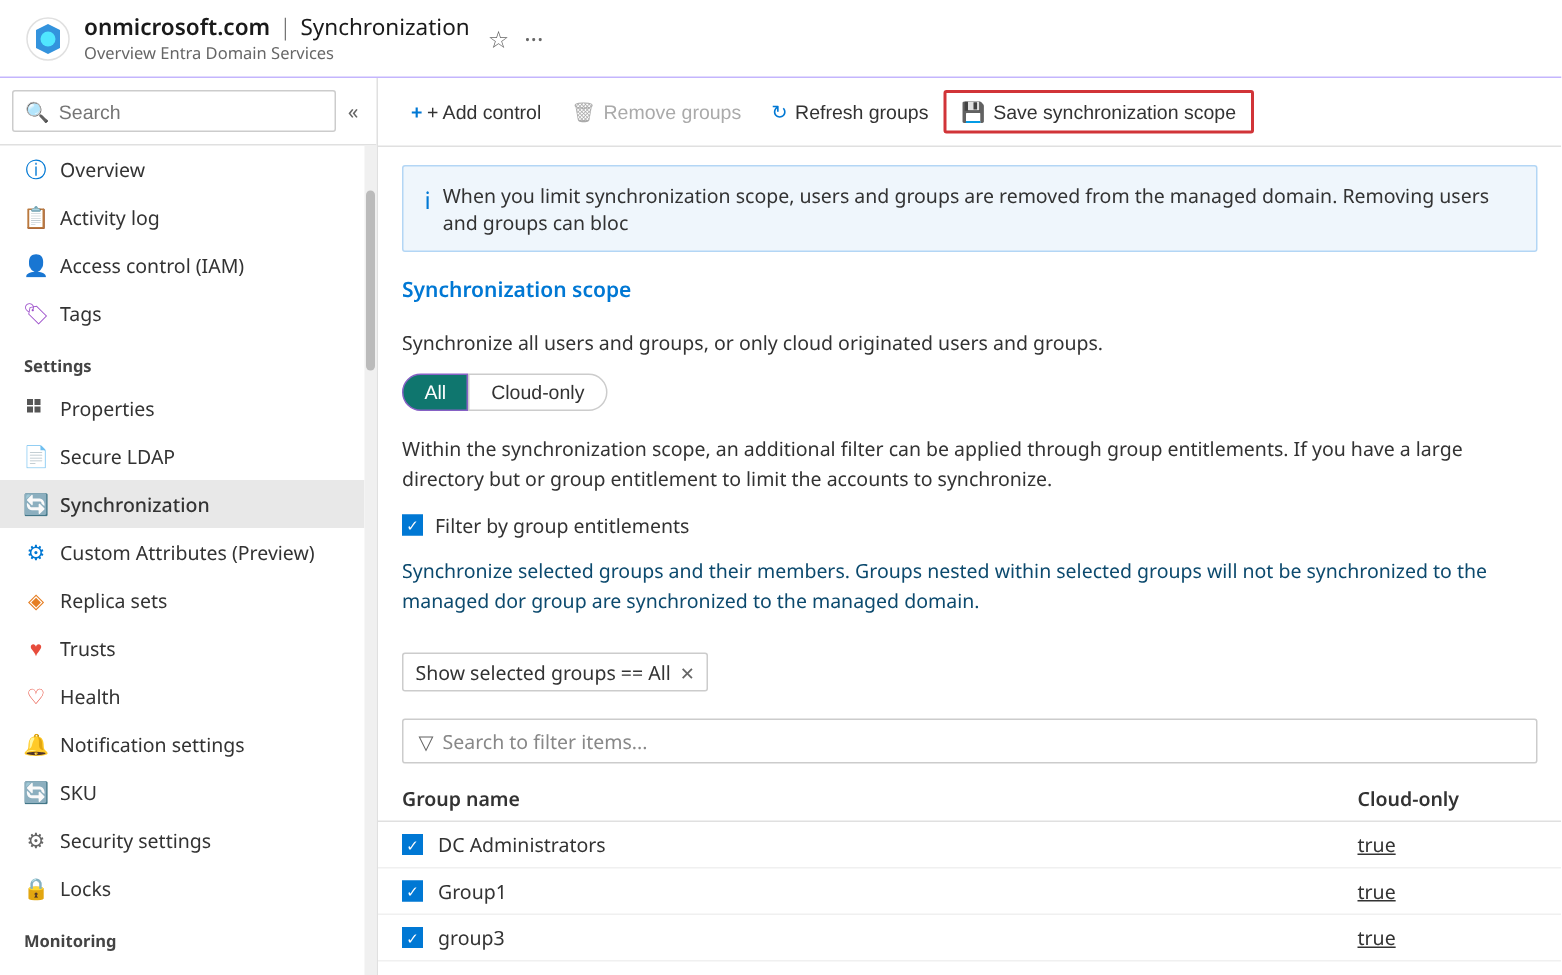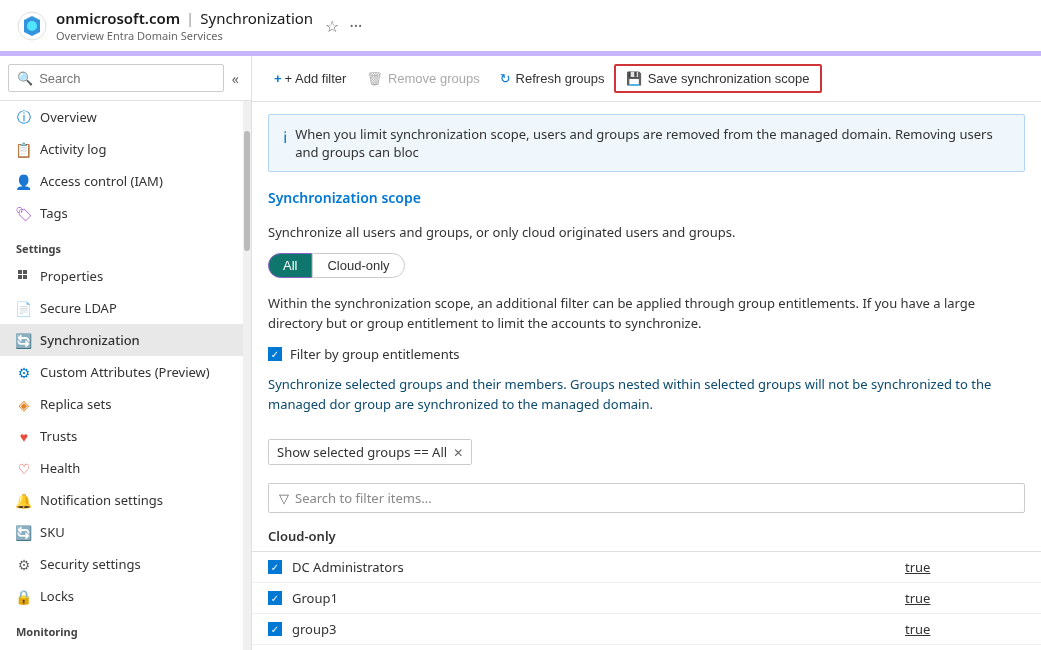--- a/index.html
+++ b/index.html
@@ -1,19 +1,19 @@
 <!DOCTYPE html>
 <html><head>
   <meta charset="utf-8">
   <style>
     * { box-sizing: border-box; margin: 0; padding: 0; }
     body { font-family: 'Segoe UI', system-ui, sans-serif; font-size: 13px; color: #333; background: #fff; display: flex; flex-direction: column; height: 650px; overflow: hidden; }
 
     
-    .top-bar { display: flex; align-items: center; padding: 8px 16px; border-bottom: 5px solid #c4b5fd; gap: 8px; min-height: 48px; }
+    .top-bar { display: flex; align-items: center; padding: 8px 16px; border-bottom: 1px solid #c4b5fd; gap: 8px; min-height: 48px; }
     .top-bar-logo { width: 32px; height: 32px; flex-shrink: 0; }
     .top-bar-title { font-size: 15px; font-weight: 600; color: #1a1a1a; display: flex; align-items: center; gap: 6px; }
     .top-bar-title .separator { color: #666; font-weight: 300; }
     .top-bar-title .subtitle { font-weight: 400; color: #1a1a1a; }
     .top-bar-org { font-size: 11px; color: #666; }
     .top-bar-brand { display: flex; flex-direction: column; }
     .top-bar-icons { display: flex; gap: 10px; align-items: center; color: #666; margin-left: 4px; font-size: 16px; }
 
     
     .main-layout { display: flex; flex: 1; overflow: hidden; }
@@ -210,21 +210,21 @@
         <div class="sidebar-scroll-thumb"></div>
       </div>
     </div>
   </div>
 
   <div class="content">
 
     <div class="toolbar">
       <button class="toolbar-btn">
         <span style="color:#0078d4;font-weight:700;">+</span>
-        <span style="margin-left:-2px;">+ Add filter</span>
+        <span style="margin-left:-2px;">+ Add control</span>
       </button>
       <button class="toolbar-btn" style="color:#aaa;">
         <span style="font-size:13px;">🗑</span>
         <span>Remove groups</span>
       </button>
       <button class="toolbar-btn">
         <span style="font-size:13px;color:#0078d4;">↻</span>
         <span>Refresh groups</span>
       </button>
       <button class="toolbar-btn primary" style="border:2px solid #d13438;">
@@ -266,20 +266,21 @@
         </div>
       </div>
 
       <div class="search-filter">
         <span class="search-filter-icon">▽</span>
         <span style="color:#888;">Search to filter items...</span>
       </div>
 
       <div class="table-container">
         <div class="table-header">
+          <div class="col-group">Group name</div>
           <div class="col-cloud">Cloud-only</div>
         </div>
 
         <div class="table-row-item">
           <div class="col-check">
             <div style="width:14px;height:14px;background:#0078d4;border:1px solid #0078d4;display:flex;align-items:center;justify-content:center;">
               <span style="color:#fff;font-size:10px;">✓</span>
             </div>
           </div>
           <div class="col-name">DC Administrators</div>

